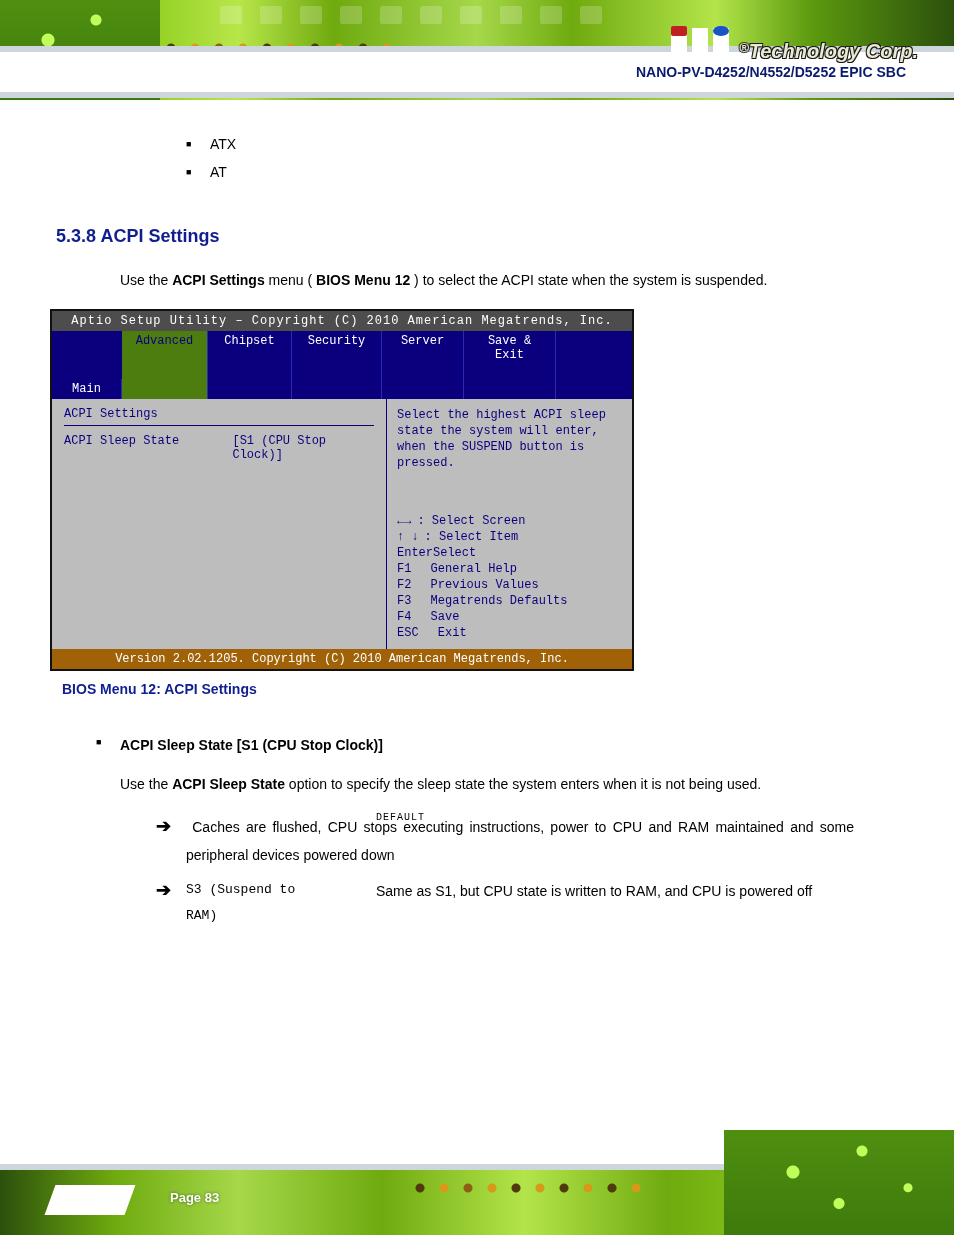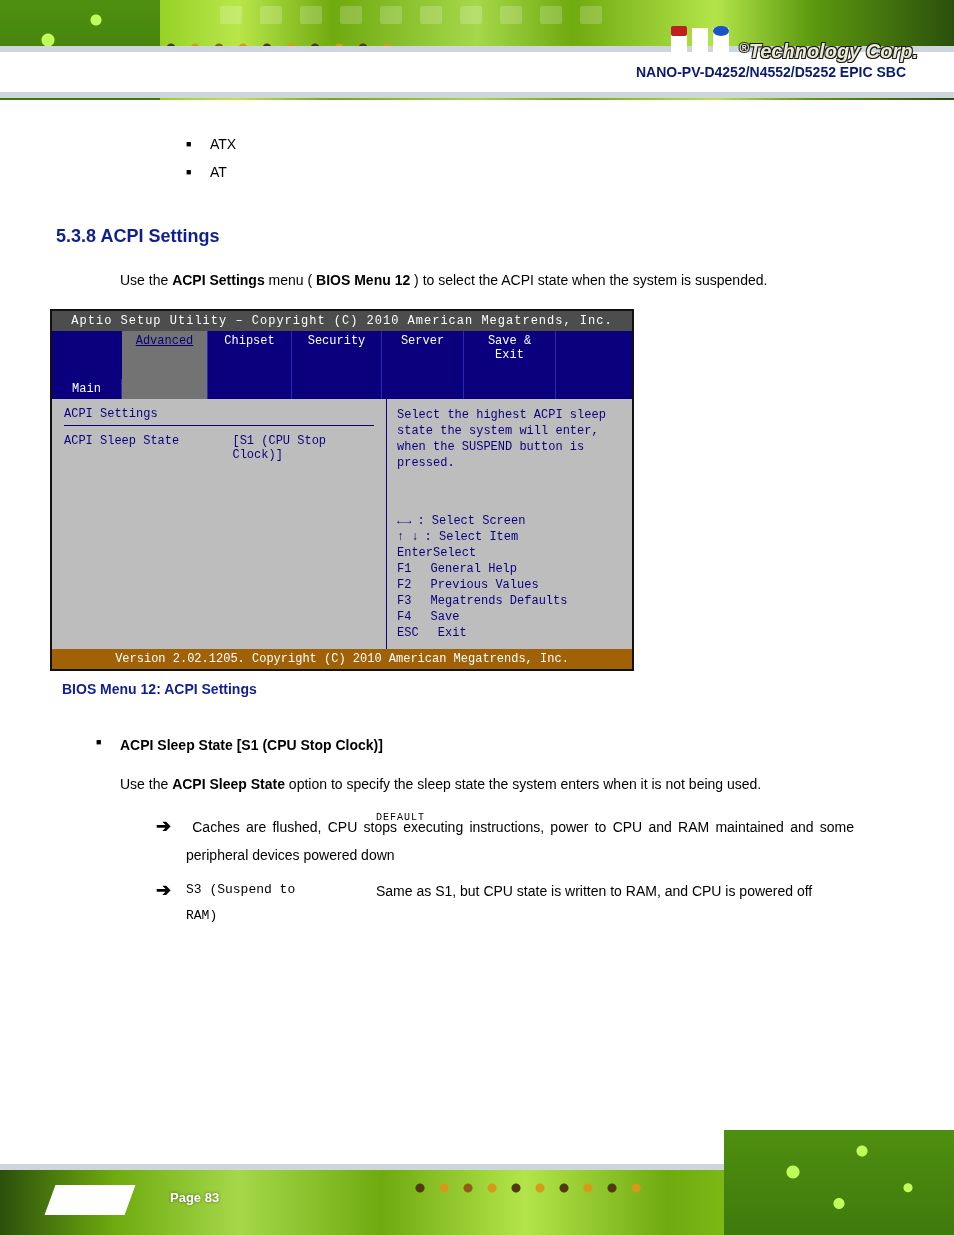--- a/index.html
+++ b/index.html
@@ -133,21 +133,21 @@
     letter-spacing: 1px;
   }
   .bios-tabs {
     display: flex; background: #0a007e; color: #fff;
   }
   .bios-tabs div {
     padding: 3px 12px; border-right: 1px solid #2a2ab5;
     text-align: center;
   }
   .bios-tabs div:last-child { border-right: none; }
-  .bios-tabs .active { background: #737373; color: #0a007e; text-decoration: underline; }
+  .bios-tabs .active { background: #4d7c0f; color: #0a007e; }
   .bios-tabs .t1 { flex: 0 0 70px; margin-top: 48px; }
   .bios-tabs .t2 { flex: 0 0 86px; }
   .bios-tabs .t3 { flex: 0 0 84px; }
   .bios-tabs .t4 { flex: 0 0 90px; }
   .bios-tabs .t5 { flex: 0 0 82px; }
   .bios-tabs .t6 { flex: 0 0 92px; }
   .bios-tabs .t7 { flex: 1; }
 
   .bios-body {
     display: flex; background: #bdbdbd; color: #0a007e; min-height: 250px;

